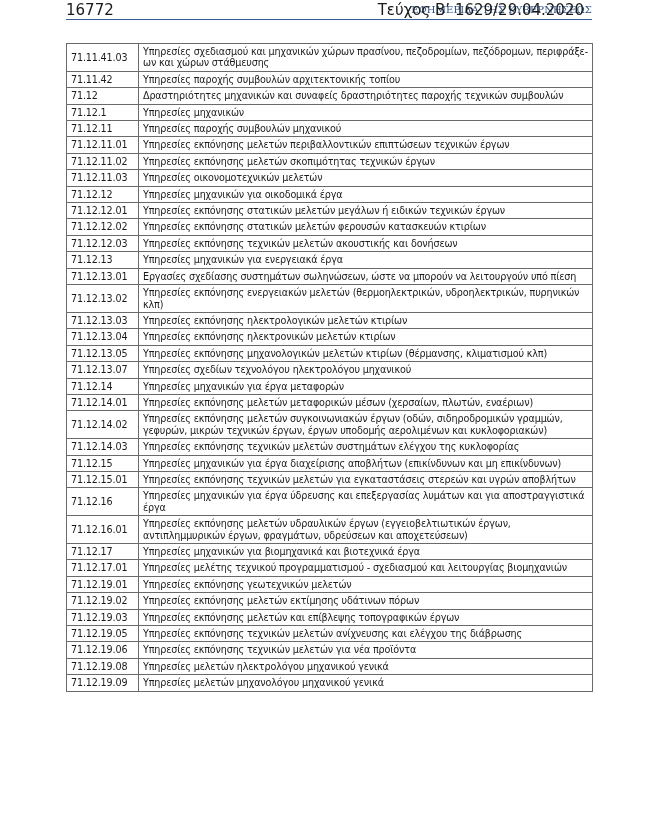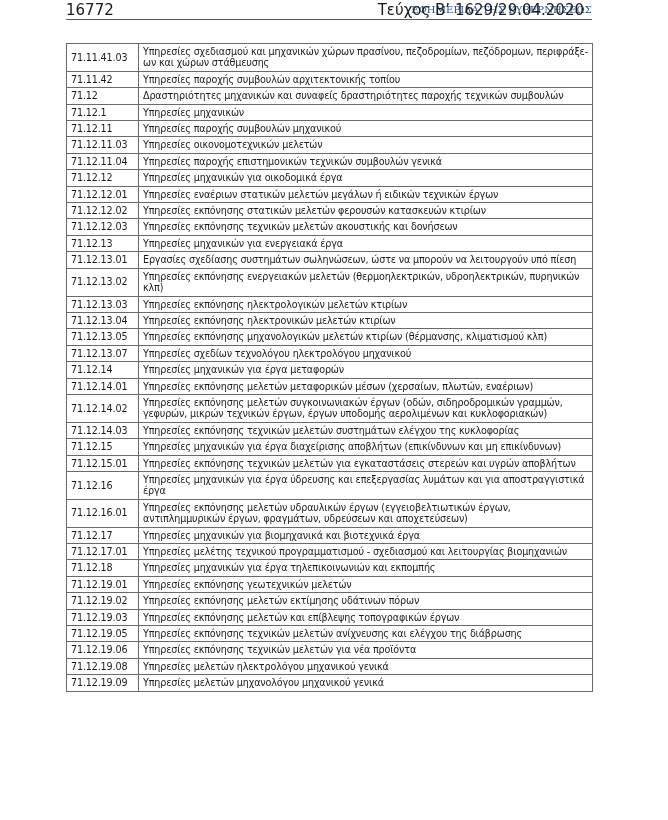--- a/index.html
+++ b/index.html
@@ -44,34 +44,38 @@
       </tr>
       <tr>
         <td class="code">71.12.1</td>
         <td>Υπηρεσίες μηχανικών</td>
       </tr>
       <tr>
         <td class="code">71.12.11</td>
         <td>Υπηρεσίες παροχής συμβουλών μηχανικού</td>
       </tr>
       <tr>
+        <td class="code">71.12.11.01</td>
+        <td>Υπηρεσίες εκπόνησης μελετών περιβαλλοντικών επιπτώσεων τεχνικών έργων</td>
+      </tr>
+      <tr>
+        <td class="code">71.12.11.02</td>
+        <td>Υπηρεσίες εκπόνησης μελετών σκοπιμότητας τεχνικών έργων</td>
+      </tr>
+      <tr>
         <td class="code">71.12.11.03</td>
         <td>Υπηρεσίες οικονομοτεχνικών μελετών</td>
-      </tr>
-      <tr>
-        <td class="code">71.12.11.04</td>
-        <td>Υπηρεσίες παροχής επιστημονικών τεχνικών συμβουλών γενικά</td>
       </tr>
       <tr>
         <td class="code">71.12.12</td>
         <td>Υπηρεσίες μηχανικών για οικοδομικά έργα</td>
       </tr>
       <tr>
         <td class="code">71.12.12.01</td>
-        <td>Υπηρεσίες εναέριων στατικών μελετών μεγάλων ή ειδικών τεχνικών έργων</td>
+        <td>Υπηρεσίες εκπόνησης στατικών μελετών μεγάλων ή ειδικών τεχνικών έργων</td>
       </tr>
       <tr>
         <td class="code">71.12.12.02</td>
         <td>Υπηρεσίες εκπόνησης στατικών μελετών φερουσών κατασκευών κτιρίων</td>
       </tr>
       <tr>
         <td class="code">71.12.12.03</td>
         <td>Υπηρεσίες εκπόνησης τεχνικών μελετών ακουστικής και δονήσεων</td>
       </tr>
       <tr>
@@ -136,24 +140,20 @@
       </tr>
       <tr>
         <td class="code">71.12.17</td>
         <td>Υπηρεσίες μηχανικών για βιομηχανικά και βιοτεχνικά έργα</td>
       </tr>
       <tr>
         <td class="code">71.12.17.01</td>
         <td>Υπηρεσίες μελέτης τεχνικού προγραμματισμού - σχεδιασμού και λειτουργίας βιομηχανιών</td>
       </tr>
       <tr>
-        <td class="code">71.12.18</td>
-        <td>Υπηρεσίες μηχανικών για έργα τηλεπικοινωνιών και εκπομπής</td>
-      </tr>
-      <tr>
         <td class="code">71.12.19.01</td>
         <td>Υπηρεσίες εκπόνησης γεωτεχνικών μελετών</td>
       </tr>
       <tr>
         <td class="code">71.12.19.02</td>
         <td>Υπηρεσίες εκπόνησης μελετών εκτίμησης υδάτινων πόρων</td>
       </tr>
       <tr>
         <td class="code">71.12.19.03</td>
         <td>Υπηρεσίες εκπόνησης μελετών και επίβλεψης τοπογραφικών έργων</td>

